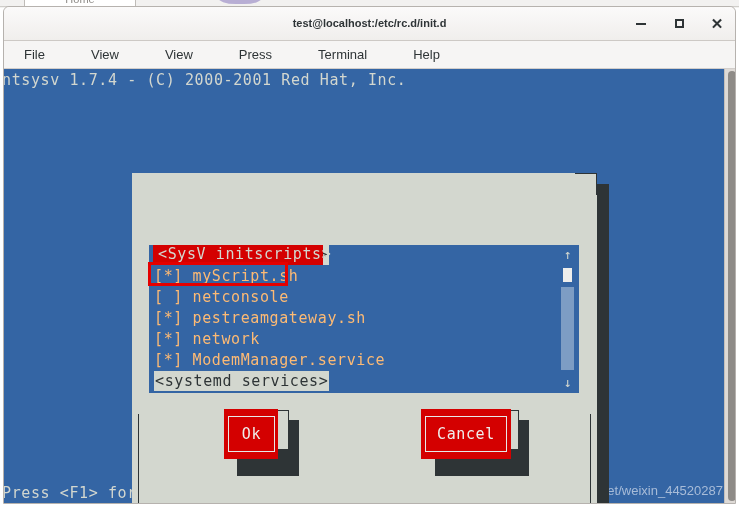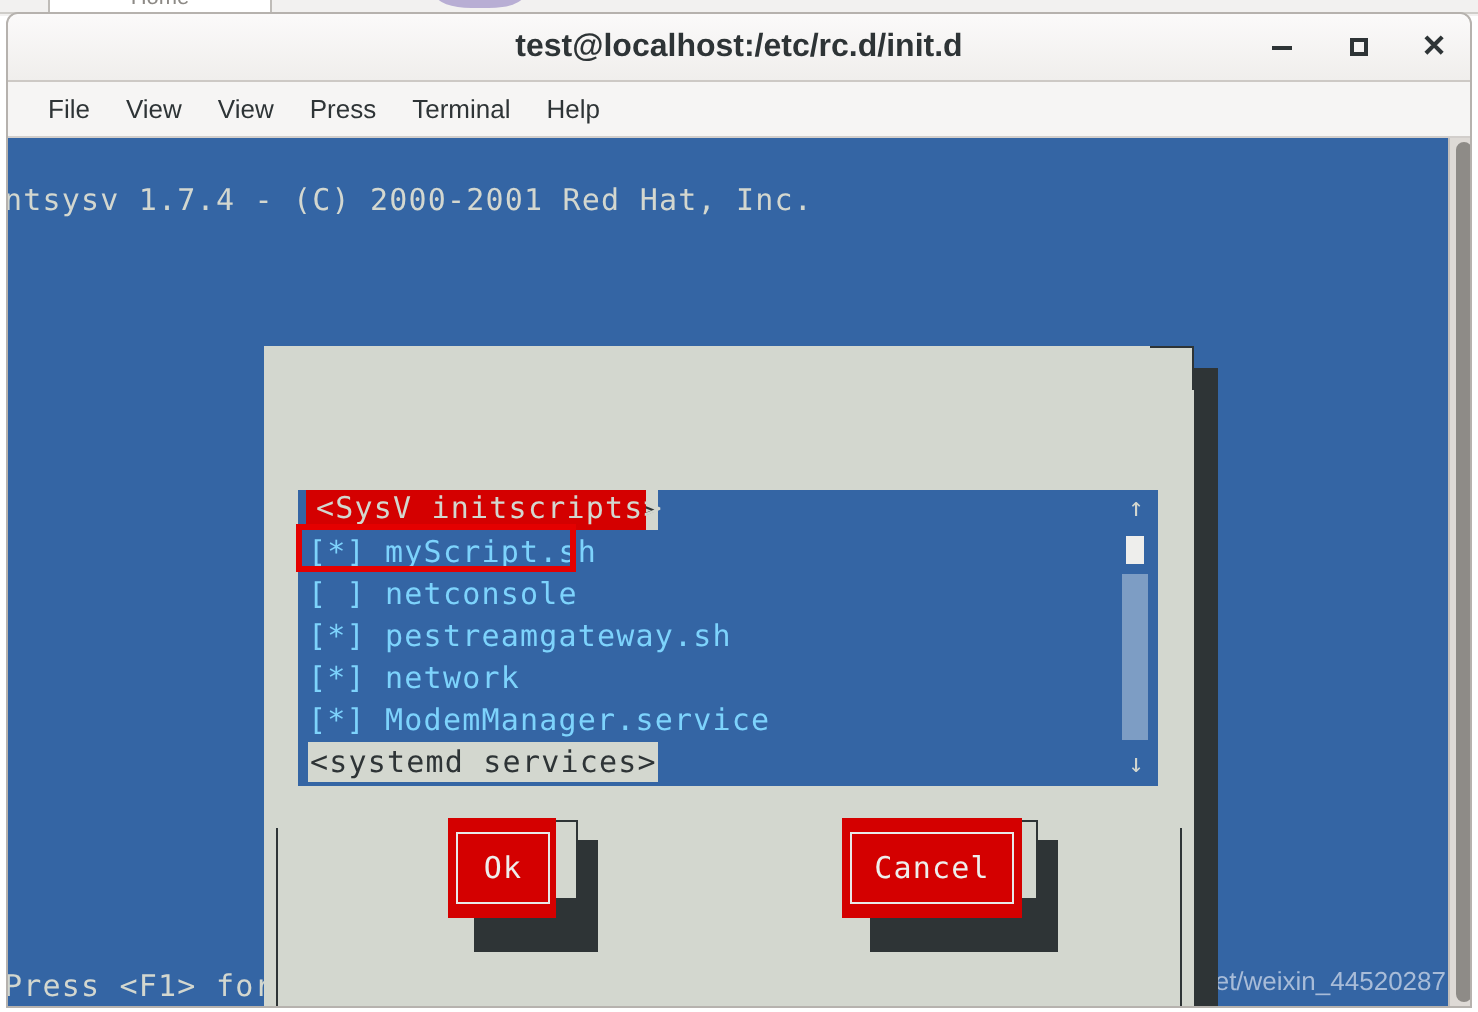--- a/index.html
+++ b/index.html
@@ -70,21 +70,21 @@
     background: linear-gradient(to bottom, #fbfafa 0%, #f0eeec 100%);
     border-bottom: 1px solid #cdc9c5;
     border-radius: 5px 5px 0 0;
   }
   .title-text {
     position: absolute;
     left: 0; right: 0; top: 0;
     line-height: 33px;
     text-align: center;
     font-family: "Liberation Sans", sans-serif;
-    font-size: 16px;
+    font-size: 11px;
     font-weight: bold;
     color: #2e3436;
     white-space: nowrap;
   }
   .win-btns {
     position: absolute;
     right: 10px; top: 0;
     height: 33px;
     display: flex;
     align-items: center;
@@ -117,20 +117,21 @@
   }
 
   .menubar {
     position: relative;
     height: 27px;
     background: #f6f5f4;
     border-bottom: 1px solid #d2cecb;
     display: flex;
     align-items: center;
     padding-left: 11px;
+    gap: 28px;
   }
   .menuitem {
     font-family: "Liberation Sans", sans-serif;
     font-size: 13px;
     color: #2e3436;
     padding: 0 9px;
     line-height: 27px;
     white-space: nowrap;
   }
 
@@ -144,21 +145,21 @@
   }
   .term-line {
     position: absolute;
     left: -2px;
     font-family: "DejaVu Sans Mono", monospace;
     font-size: 15px;
     letter-spacing: 0.6px;
     color: #d3d7cf;
     white-space: pre;
   }
-  .term-top-line { top: 2px; margin-top: 20px; }
+  .term-top-line { top: 2px; }
   .term-bottom-line { bottom: 4px; }
 
   .term-scrollbar {
     position: absolute;
     right: 0; top: 0;
     width: 13px; height: 437px;
     background: #dedad6;
     border-left: 1px solid #c3bfbb;
     box-sizing: border-box;
   }
@@ -229,21 +230,21 @@
     background: #3465a4;
     overflow: hidden;
   }
   .list-row {
     position: relative;
     height: 21px;
     line-height: 21px;
     font-family: "DejaVu Sans Mono", monospace;
     font-size: 15px;
     letter-spacing: 0.6px;
-    color: #7dd3fc;
+    color: #fdba74;
     white-space: pre;
     padding-left: 5px;
   }
   .list-row.header {
     color: #2e3436;
   }
   .list-row.header .hdr-bg {
     background: #d3d7cf;
     padding: 1px 1px;
   }

